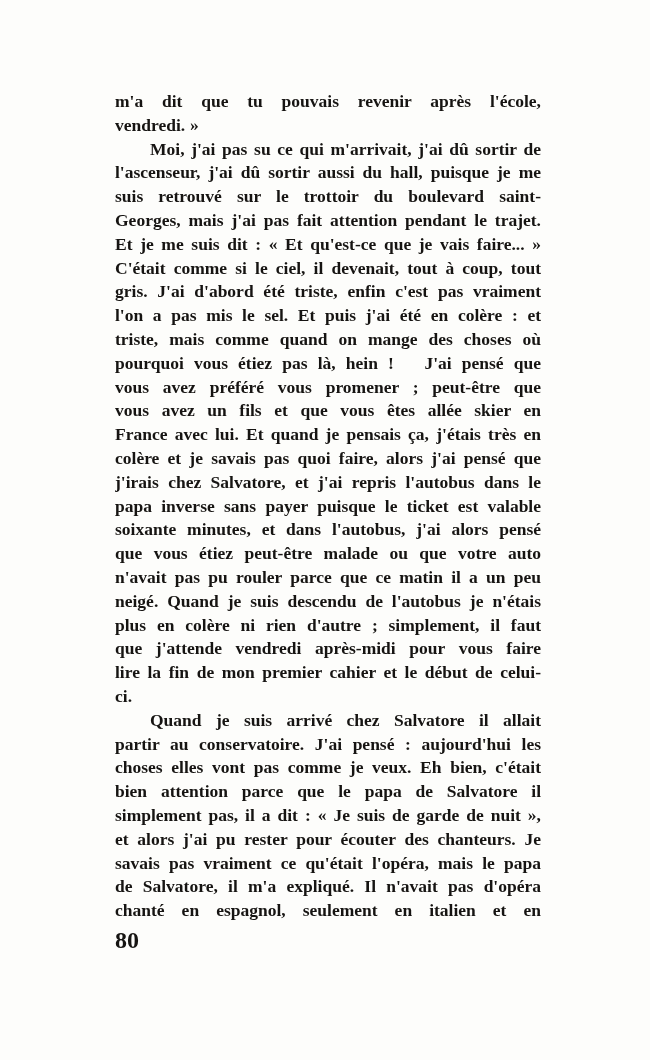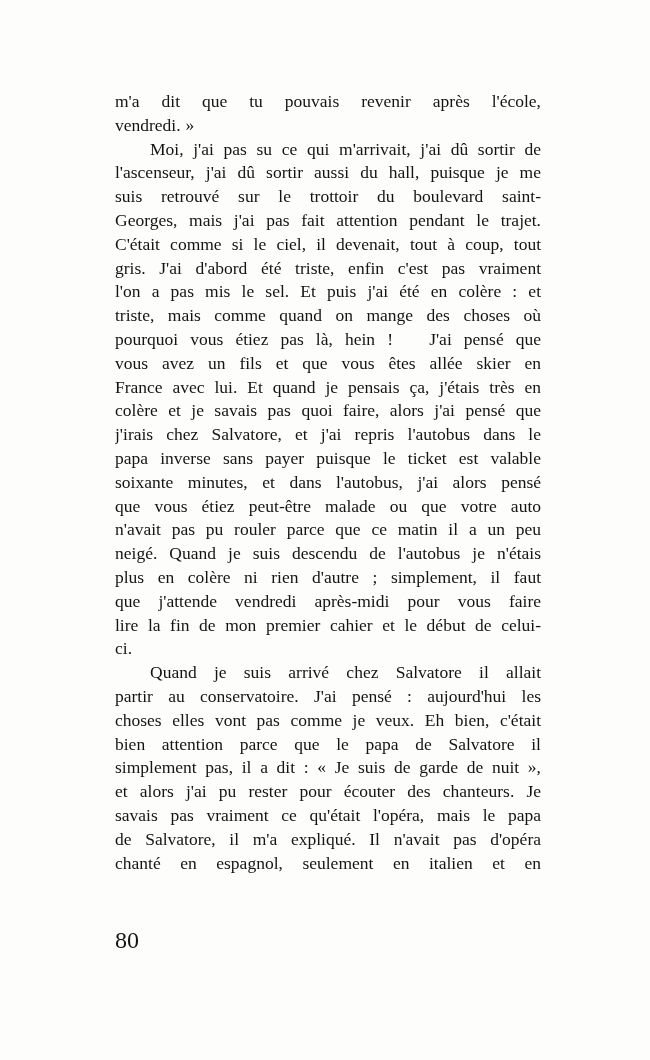--- a/index.html
+++ b/index.html
@@ -11,20 +11,21 @@
     height: 1060px;
     background: #fdfdfb;
     position: relative;
     overflow: hidden;
     font-family: "Liberation Serif", "DejaVu Serif", serif;
     color: #161412;
   }
   .page {
     position: absolute;
     inset: 0;
+    font-weight: bold;
   }
   .text-block {
     position: absolute;
     left: 115px;
     top: 90px;
     width: 426px;
   }
   .line {
     font-size: 17.5px;
     line-height: 23.8px;
@@ -53,25 +54,27 @@
 <body>
 
 <div class="page">
   <div class="text-block">
     <div class="line">m'a dit que tu pouvais revenir après l'école,</div>
     <div class="line end">vendredi. »</div>
     <div class="line indent">Moi, j'ai pas su ce qui m'arrivait, j'ai dû sortir de</div>
     <div class="line">l'ascenseur, j'ai dû sortir aussi du hall, puisque je me</div>
     <div class="line">suis retrouvé sur le trottoir du boulevard saint-</div>
     <div class="line">Georges, mais j'ai pas fait attention pendant le trajet.</div>
+    <div class="line">Et je me suis dit : « Et qu'est-ce que je vais faire... »</div>
     <div class="line">C'était comme si le ciel, il devenait, tout à coup, tout</div>
     <div class="line">gris. J'ai d'abord été triste, enfin c'est pas vraiment</div>
     <div class="line">l'on a pas mis le sel. Et puis j'ai été en colère : et</div>
     <div class="line">triste, mais comme quand on mange des choses où</div>
     <div class="line">pourquoi vous étiez pas là, hein !&nbsp;&nbsp; J'ai pensé que</div>
+    <div class="line">vous avez préféré vous promener ; peut-être que</div>
     <div class="line">vous avez un fils et que vous êtes allée skier en</div>
     <div class="line">France avec lui. Et quand je pensais ça, j'étais très en</div>
     <div class="line">colère et je savais pas quoi faire, alors j'ai pensé que</div>
     <div class="line">j'irais chez Salvatore, et j'ai repris l'autobus dans le</div>
     <div class="line">papa inverse sans payer puisque le ticket est valable</div>
     <div class="line">soixante minutes, et dans l'autobus, j'ai alors pensé</div>
     <div class="line">que vous étiez peut-être malade ou que votre auto</div>
     <div class="line">n'avait pas pu rouler parce que ce matin il a un peu</div>
     <div class="line">neigé. Quand je suis descendu de l'autobus je n'étais</div>
     <div class="line">plus en colère ni rien d'autre ; simplement, il faut</div>

